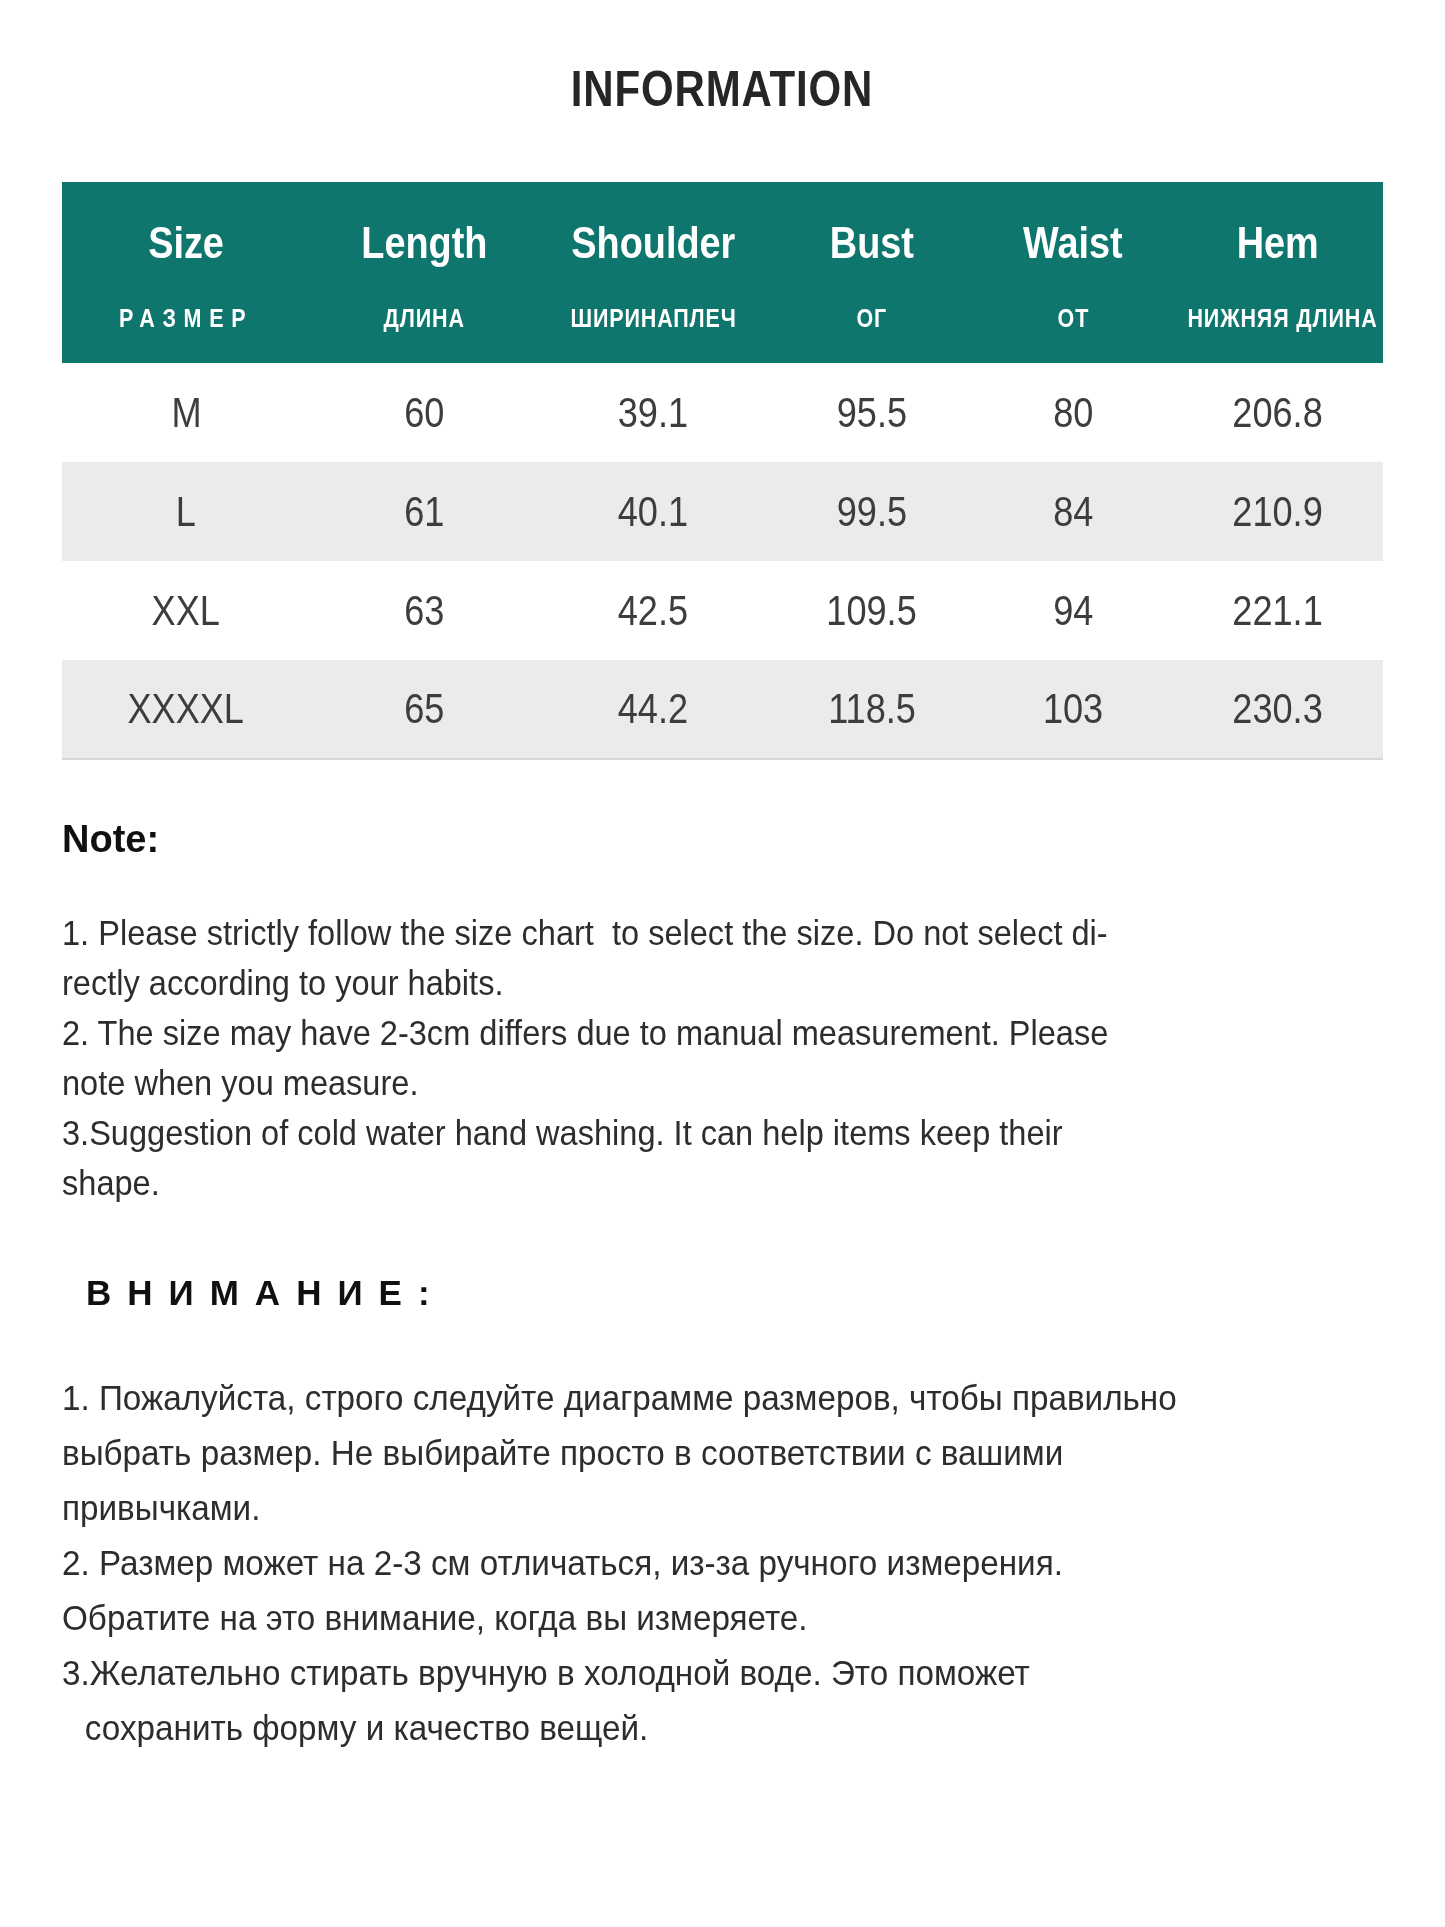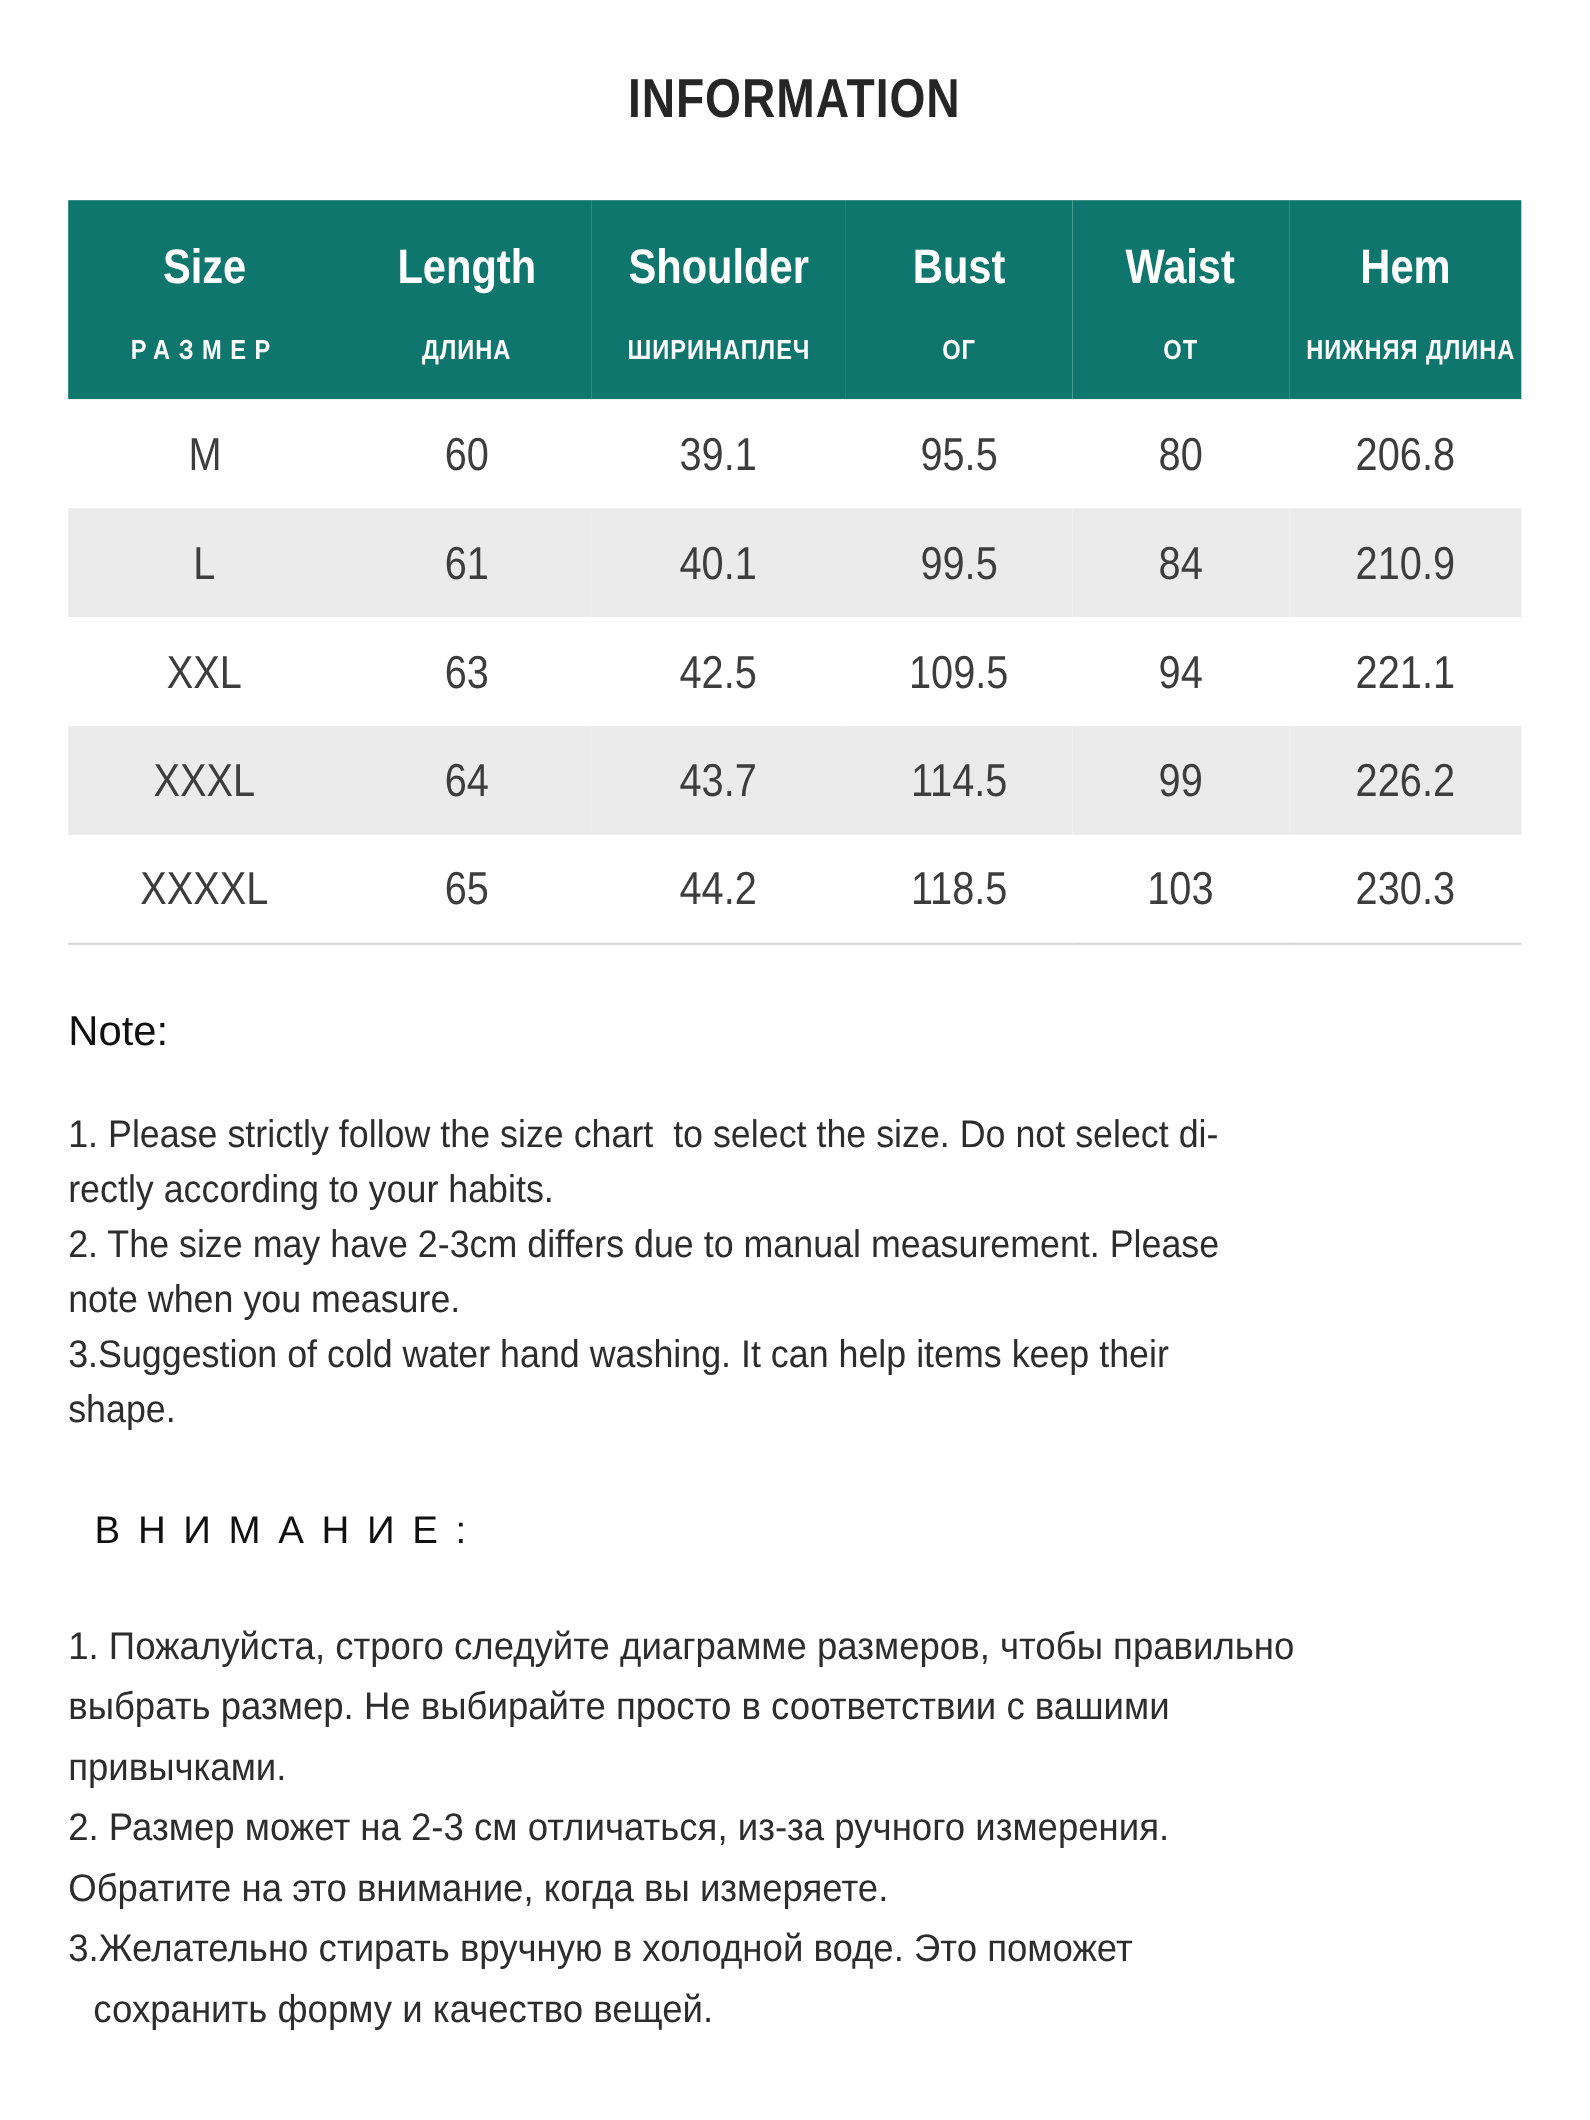--- a/index.html
+++ b/index.html
@@ -34,21 +34,21 @@
   tbody td {
     height: 99px; text-align: center; vertical-align: middle;
     font-size: 42px; color: #3d3d3d; background: #ffffff;
   }
   tbody tr:nth-child(even) td { background: #ebebeb; }
   tbody tr:last-child td { border-bottom: 2px solid #d6d6d6; }
 
   
   .notes-en { margin-top: 56px; }
   .notes-heading {
-    font-size: 38px; line-height: 46px; color: #101010; font-weight: 400;
+    font-size: 38px; line-height: 46px; color: #101010; font-weight: 700;
   }
   .note-lines { margin-top: 46px; }
   .note-line {
     font-size: 35px; line-height: 50px; color: #2d2d2d;
     white-space: pre; transform: scaleX(0.93); transform-origin: left center;
   }
 
   
   .notes-ru { margin-top: 62px; }
   .notes-ru .notes-heading {
@@ -124,28 +124,20 @@
       </tr>
       <tr>
         <td><span class="cx">XXL</span></td>
         <td><span class="cx">63</span></td>
         <td><span class="cx">42.5</span></td>
         <td><span class="cx">109.5</span></td>
         <td><span class="cx">94</span></td>
         <td><span class="cx">221.1</span></td>
       </tr>
       <tr>
-        <td><span class="cx">XXXL</span></td>
-        <td><span class="cx">64</span></td>
-        <td><span class="cx">43.7</span></td>
-        <td><span class="cx">114.5</span></td>
-        <td><span class="cx">99</span></td>
-        <td><span class="cx">226.2</span></td>
-      </tr>
-      <tr>
         <td><span class="cx">XXXXL</span></td>
         <td><span class="cx">65</span></td>
         <td><span class="cx">44.2</span></td>
         <td><span class="cx">118.5</span></td>
         <td><span class="cx">103</span></td>
         <td><span class="cx">230.3</span></td>
       </tr>
     </tbody>
   </table>
 

